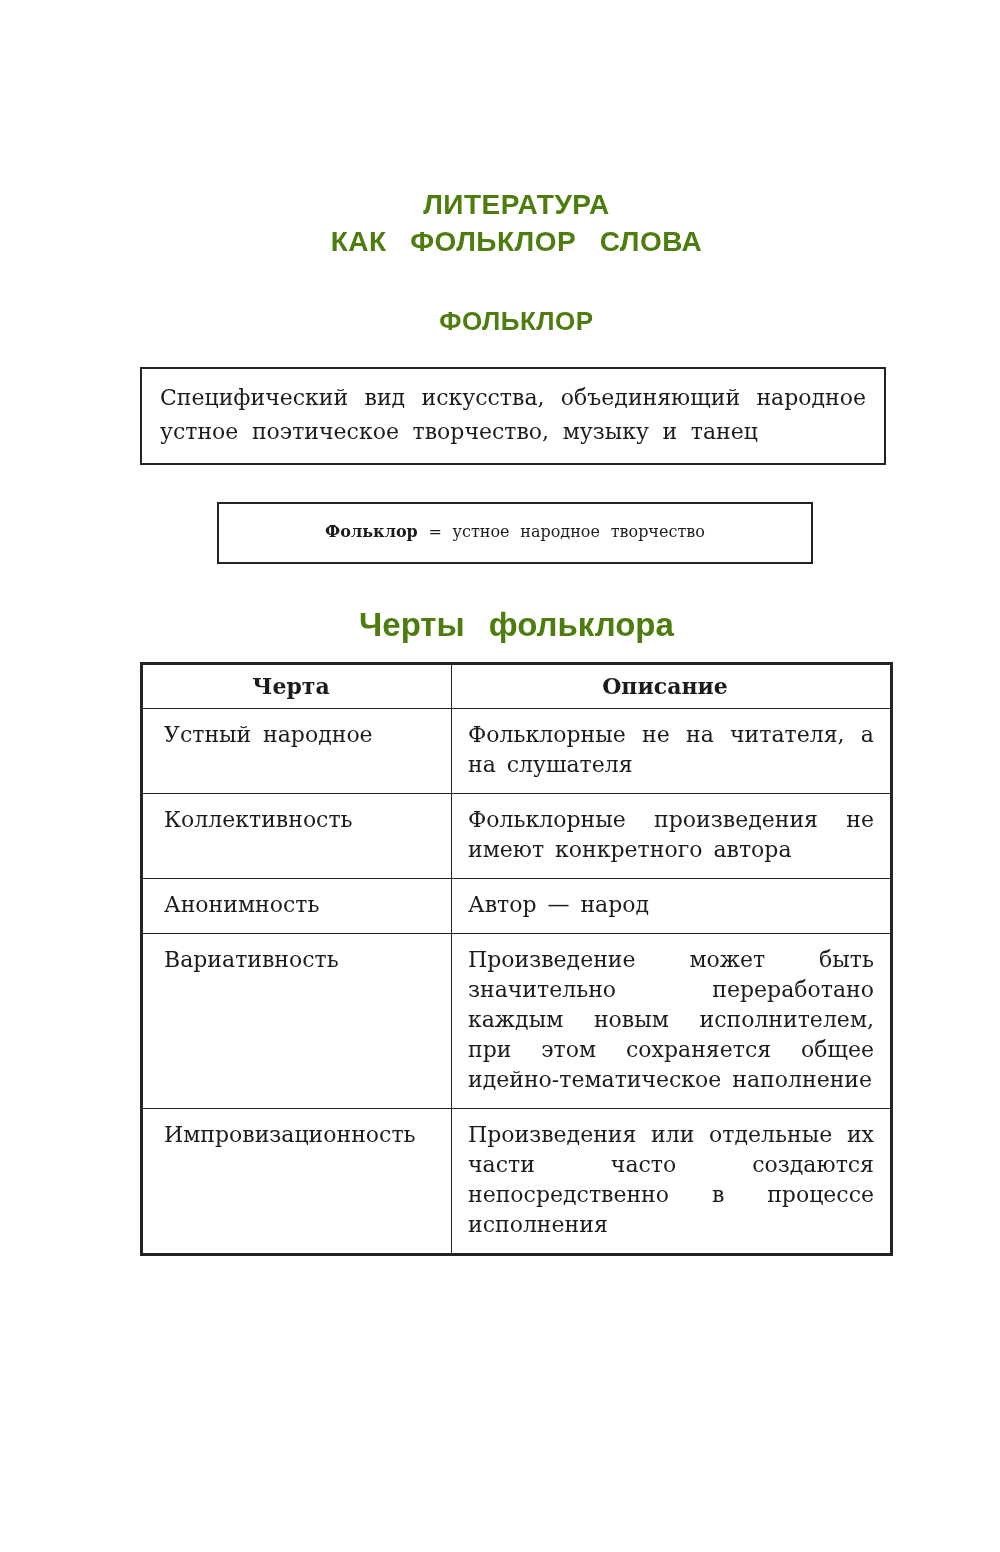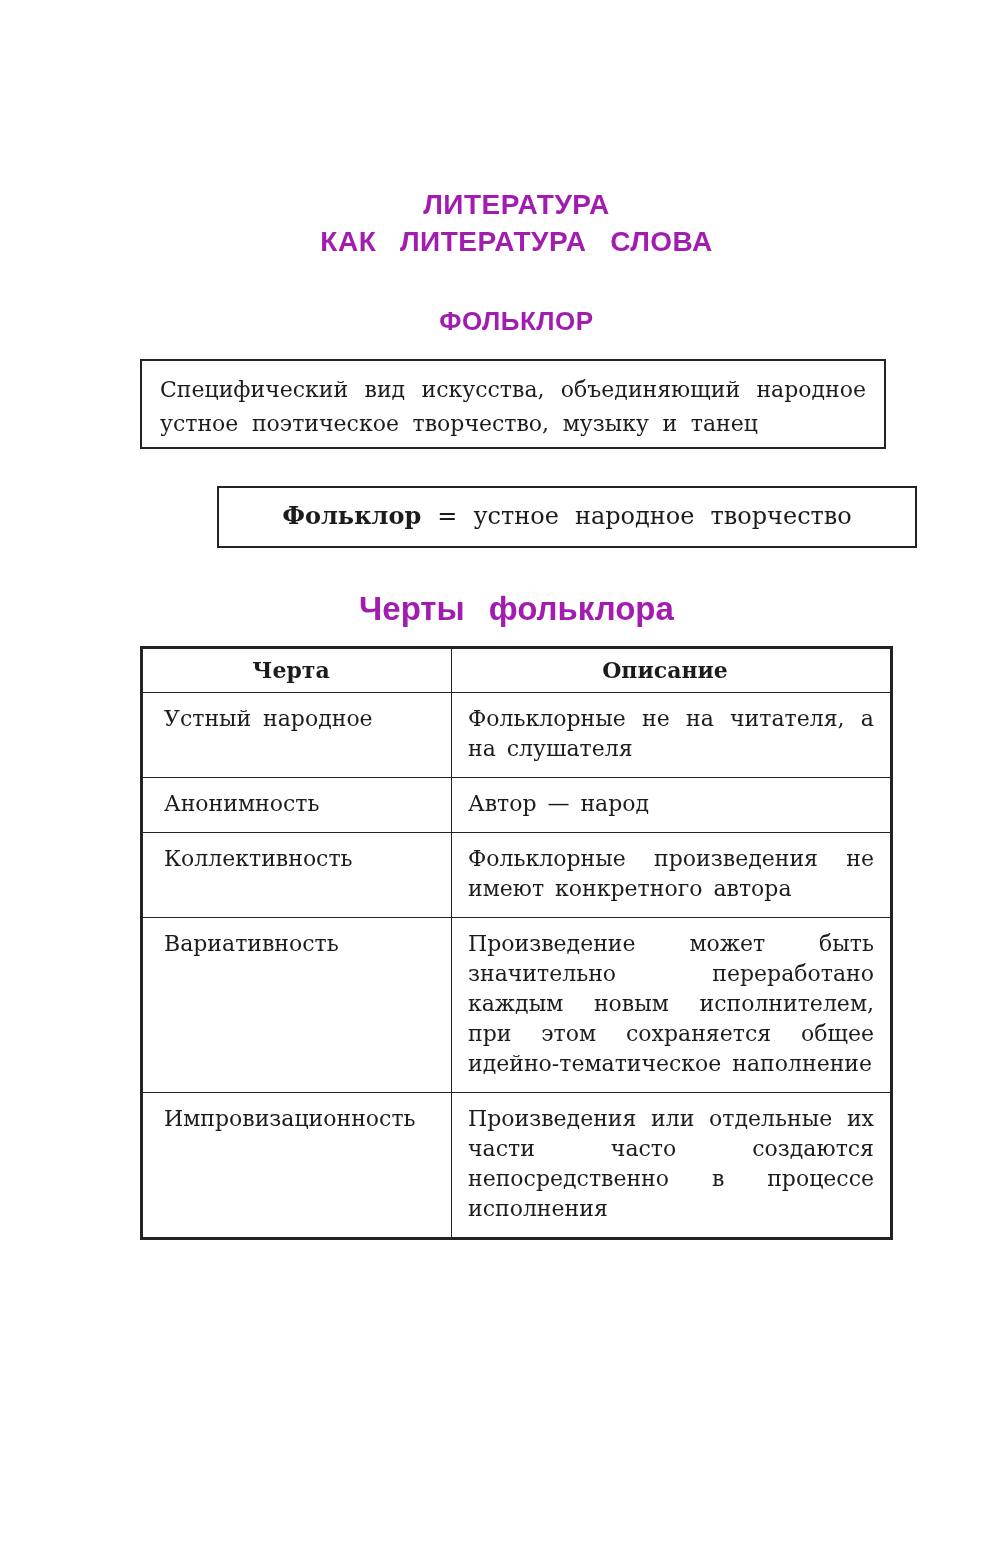--- a/index.html
+++ b/index.html
@@ -19,51 +19,51 @@
     padding-top:186px;
     overflow:hidden;
   }
   
   .heading{
     font-family:"Liberation Sans","DejaVu Sans",sans-serif;
     font-weight:bold;
     text-align:center;
     margin-left:140px;
     width:753px;
-    color:#a21caf;
+    color:#4d7c0f;
   }
   .title-line{font-size:28px;line-height:37px;letter-spacing:.5px;}
   .title-line.spaced{word-spacing:.55em;}
   .section-title{margin-top:46px;font-size:26px;line-height:30px;letter-spacing:.5px;}
   .table-title{margin-top:46px;font-size:33px;line-height:30px;word-spacing:.45em;}
 
   
   .def-box{
-    margin:23px 0 0 140px;
+    margin:31px 0 0 140px;
     width:746px;
     box-sizing:border-box;
     border:2px solid var(--border);
-    padding:12px 18px 6px 18px;
+    padding:12px 18px 14px 18px;
   }
   .def-box p{
     margin:0;
     font-size:22px;line-height:34px;
     text-align:justify;
     word-spacing:.3em;
   }
 
   
   .formula-box{
     margin:37px 0 0 217px;
-    width:700px;
+    width:596px;
     box-sizing:border-box;
     border:2px solid var(--border);
     padding:13px 10px 15px 10px;
     text-align:center;
-    font-size:24px;line-height:30px;
+    font-size:16px;line-height:30px;
     word-spacing:.35em;
   }
   .formula-term{font-weight:bold;}
 
   
   .features-table{
     margin:22px 0 0 140px;
     width:753px;
     border-collapse:collapse;
     border:3px solid var(--border);
@@ -96,21 +96,21 @@
     -webkit-hyphens:auto;
   }
 </style>
 </head>
 <body>
 
 <div class="page">
 
   <div class="heading">
     <div class="title-line">ЛИТЕРАТУРА</div>
-    <div class="title-line spaced">КАК  ЛИТЕРАТУРА  СЛОВА</div>
+    <div class="title-line spaced">КАК  ФОЛЬКЛОР  СЛОВА</div>
   </div>
 
   <div class="heading section-title">ФОЛЬКЛОР</div>
 
   <div class="def-box">
     <p>Специфический вид искусства, объединяющий народное устное поэтическое творчество, музыку и танец</p>
   </div>
 
   <div class="formula-box">
     <span class="formula-term">Фольклор</span>
@@ -130,26 +130,26 @@
         <th>Черта</th>
         <th>Описание</th>
       </tr>
     </thead>
     <tbody>
       <tr>
         <td class="feature-cell">Устный народное</td>
         <td class="description-cell">Фольклорные не на читателя, а на слушателя</td>
       </tr>
       <tr>
+        <td class="feature-cell">Коллективность</td>
+        <td class="description-cell">Фольклорные произведения не имеют конкретного автора</td>
+      </tr>
+      <tr>
         <td class="feature-cell">Анонимность</td>
         <td class="description-cell">Автор — народ</td>
-      </tr>
-      <tr>
-        <td class="feature-cell">Коллективность</td>
-        <td class="description-cell">Фольклорные произведения не имеют конкретного автора</td>
       </tr>
       <tr>
         <td class="feature-cell">Вариативность</td>
         <td class="description-cell">Произведение может быть значительно переработано каждым новым исполнителем, при этом сохраняется общее идейно-тематическое наполнение</td>
       </tr>
       <tr>
         <td class="feature-cell">Импровизационность</td>
         <td class="description-cell">Произведения или отдельные их части часто создаются непосредственно в процессе исполнения</td>
       </tr>
     </tbody>

